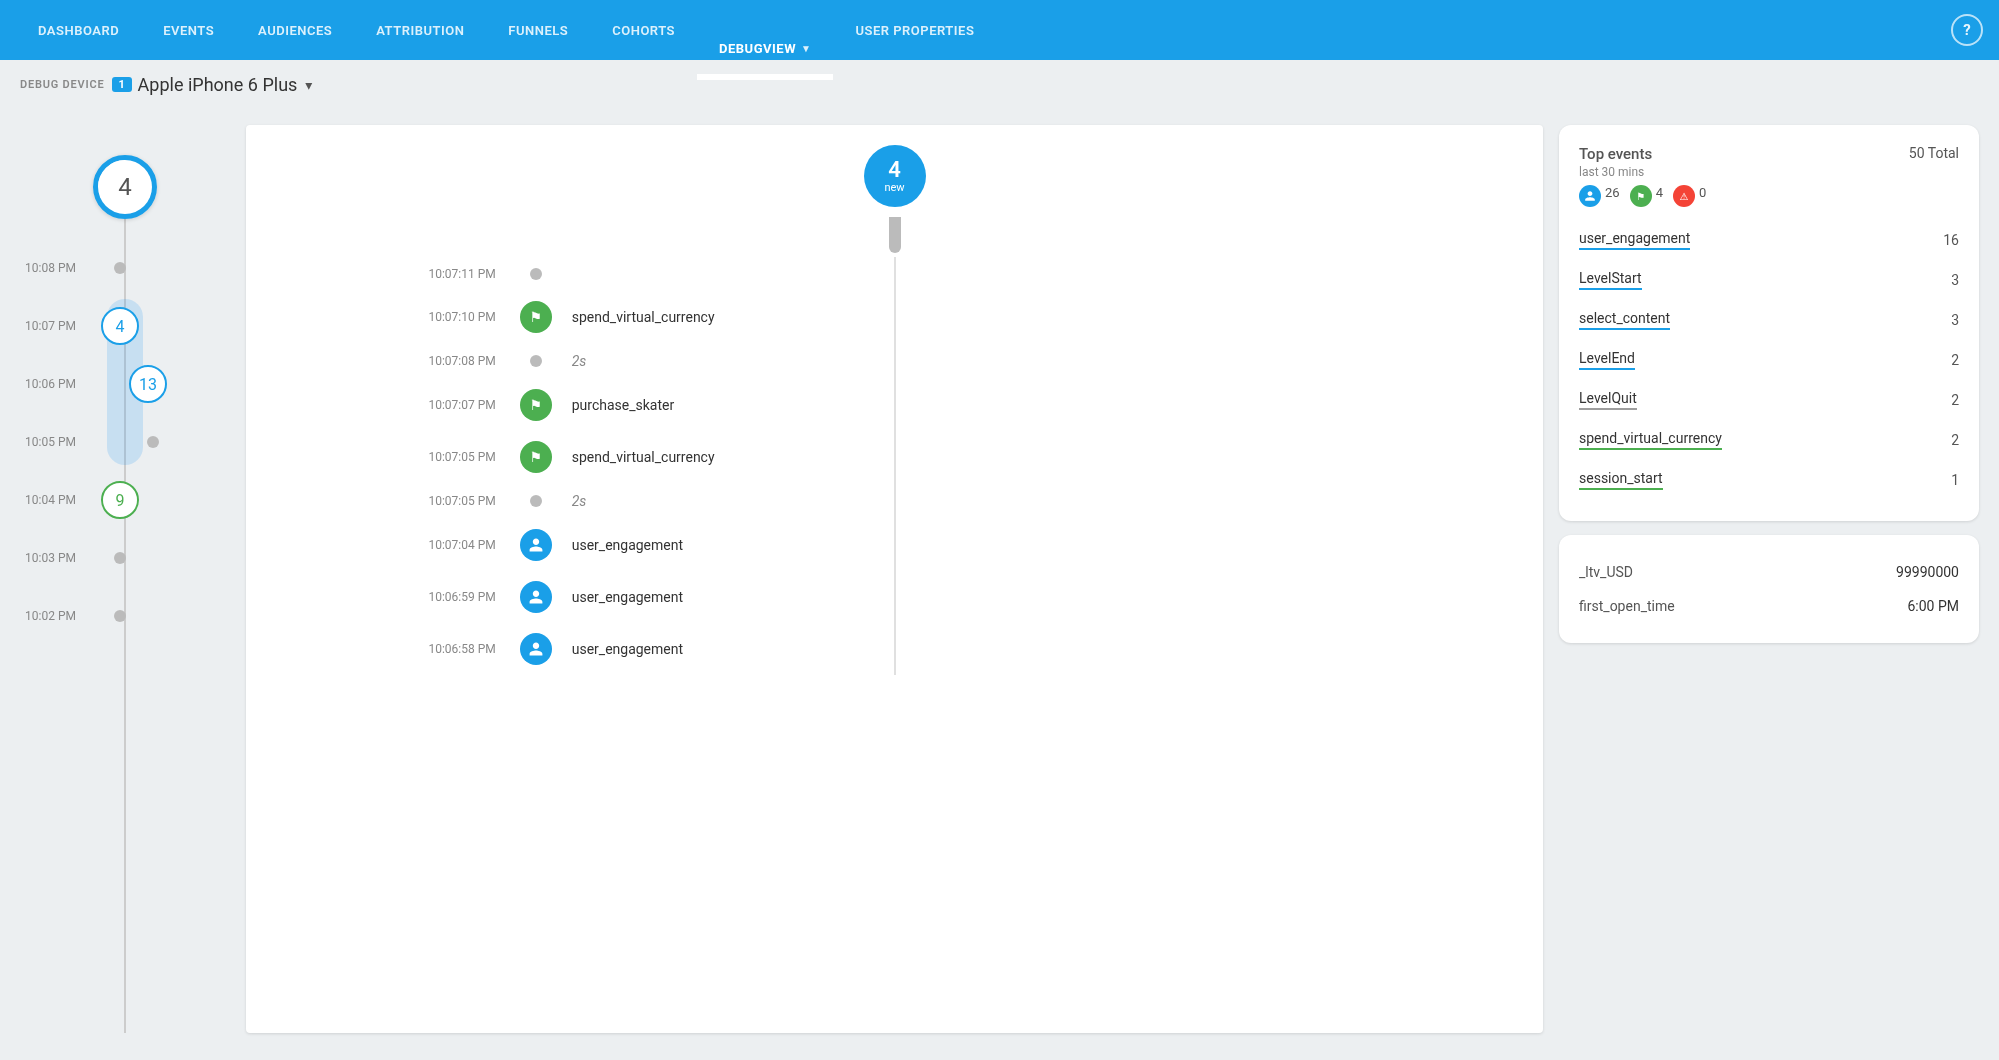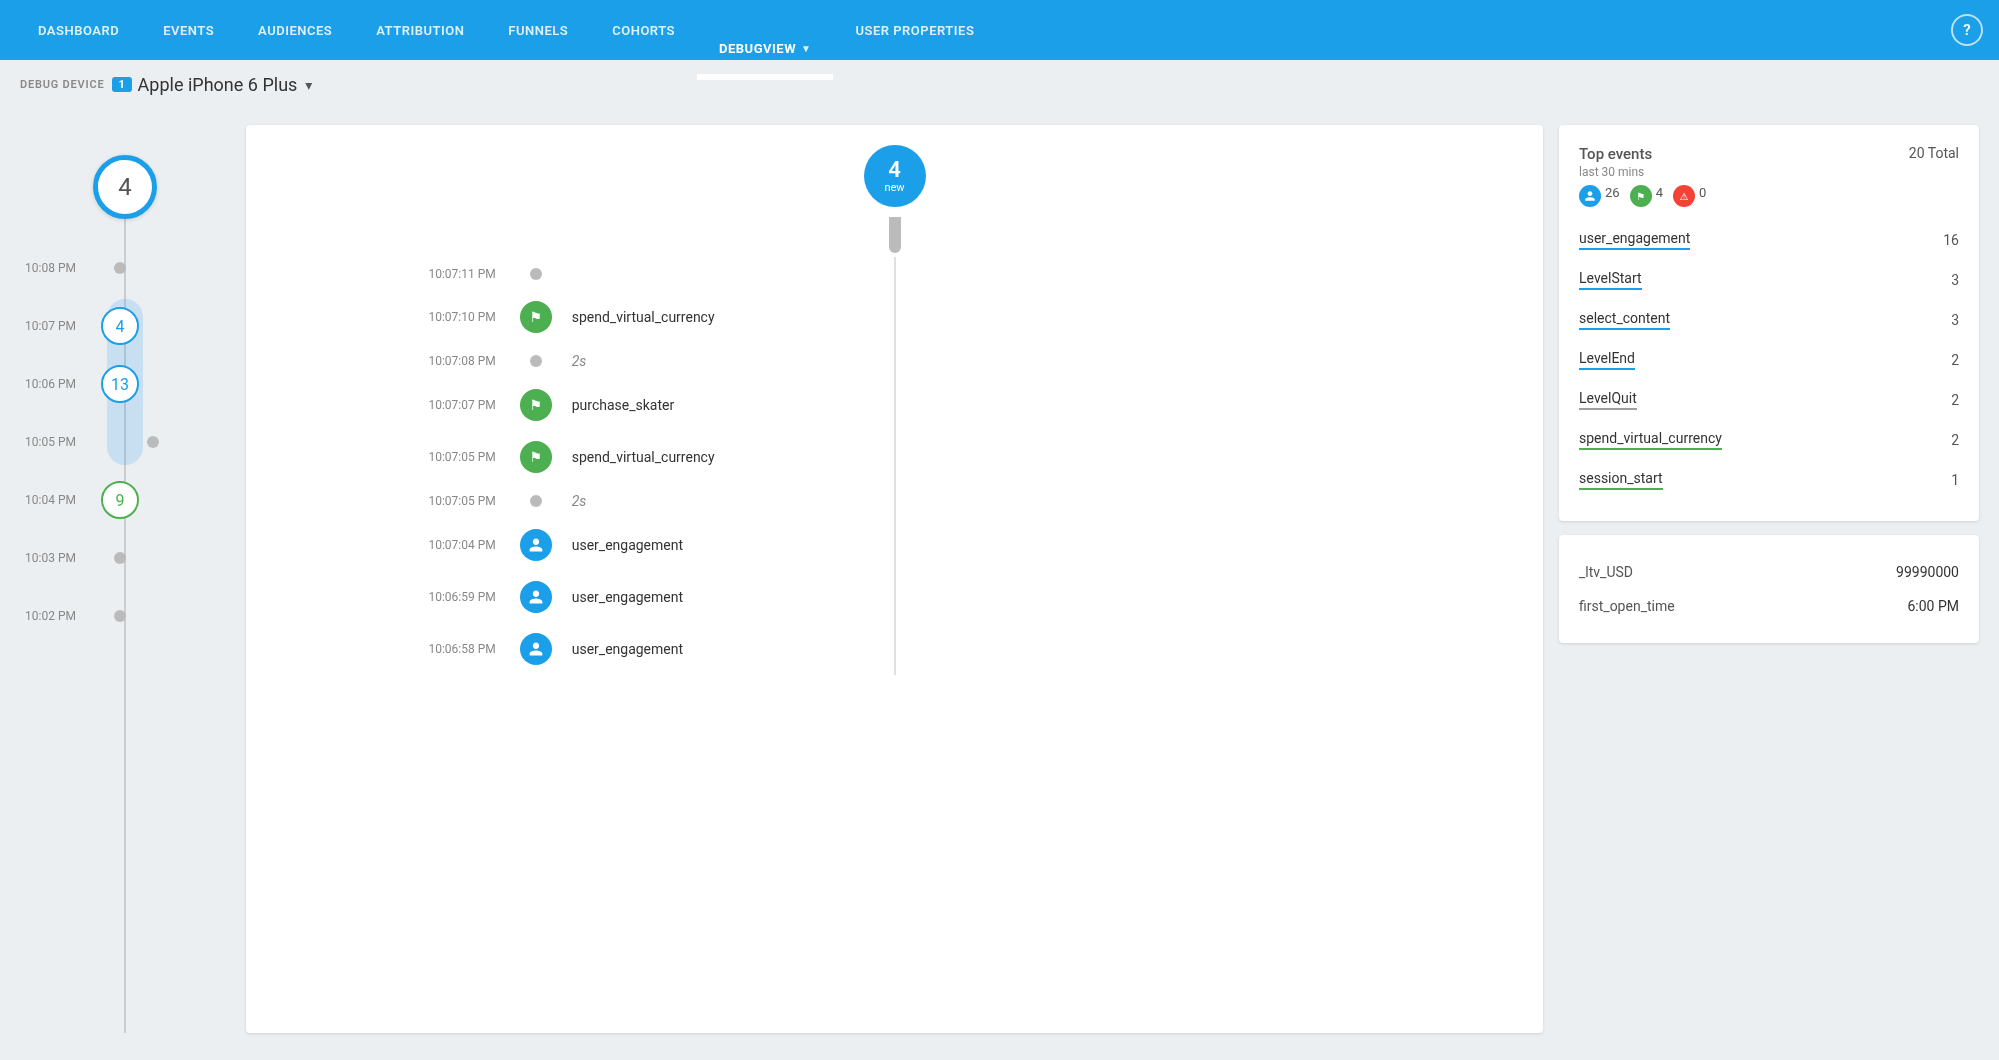--- a/index.html
+++ b/index.html
@@ -291,21 +291,21 @@
 
     
     .right-panel {
       width: 420px;
       display: flex;
       flex-direction: column;
       gap: 14px;
     }
     .panel-card {
       background: #fff;
-      border-radius: 4px;
+      border-radius: 12px;
       box-shadow: 0 1px 3px rgba(0,0,0,0.12);
       padding: 20px;
     }
     .panel-title {
       font-size: 15px;
       font-weight: 500;
       color: #555;
     }
     .panel-subtitle {
       font-size: 12px;
@@ -481,21 +481,21 @@
         </div>
       </div>
 
       <div class="timeline-entry" style="height:58px;">
         <span class="time-label">10:07 PM</span>
         <div class="dot-container">
           <div class="dot-numbered">4</div>
         </div>
       </div>
 
-      <div class="timeline-entry" style="height:58px;">
+      <div class="timeline-entry" style="height:58px;gap:28px;">
         <span class="time-label">10:06 PM</span>
         <div class="dot-container">
           <div class="dot-numbered">13</div>
         </div>
       </div>
 
       <div class="timeline-entry" style="height:58px;gap:33px;">
         <span class="time-label">10:05 PM</span>
         <div class="dot-container">
           <div class="dot-small"></div>
@@ -645,21 +645,21 @@
             <div class="badge-item">
               <div class="badge-circle-green">⚑</div>
               <span>4</span>
             </div>
             <div class="badge-item">
               <div class="badge-circle-red">⚠</div>
               <span>0</span>
             </div>
           </div>
         </div>
-        <div class="total-label">20 Total</div>
+        <div class="total-label">50 Total</div>
       </div>
 
       <div>
 
         <div class="event-list-item">
           <span class="event-list-name blue-underline">user_engagement</span>
           <span class="event-count">16</span>
         </div>
         <div class="event-list-item">
           <span class="event-list-name blue-underline">LevelStart</span>

